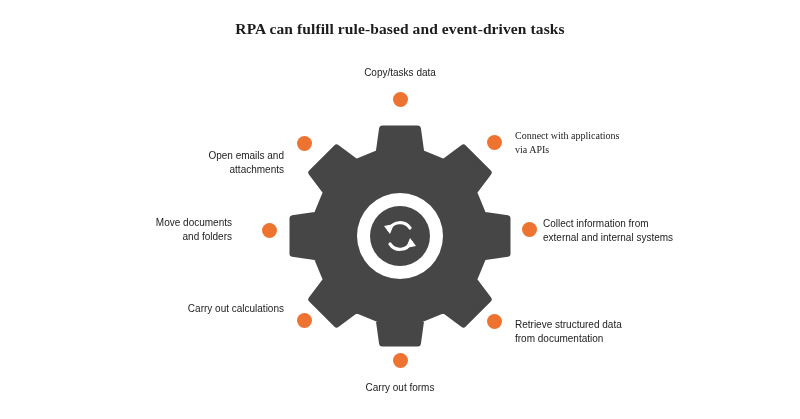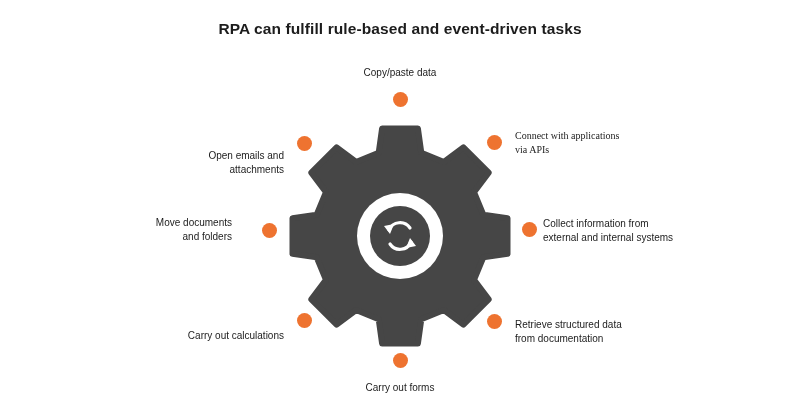--- a/index.html
+++ b/index.html
@@ -1,19 +1,19 @@
 <!DOCTYPE html>
 <html><head>
 <meta charset="utf-8">
 <style>
   html, body { margin: 0; padding: 0; background: #ffffff; }
   body { width: 800px; height: 419px; position: relative; overflow: hidden;
          font-family: "Liberation Sans", "DejaVu Sans", sans-serif; color: #1a1a1a; }
   .title { position: absolute; top: 20px; left: 0; width: 800px; text-align: center;
-           font-size: 15.5px; font-weight: bold; letter-spacing: 0.1px; color: #1c1c1c; }
+           font-size: 15.5px; font-weight: bold; letter-spacing: 0.1px; color: #1c1c1c; font-family: Liberation Serif, serif; }
   .gear-wrap { position: absolute; left: 0; top: 0; width: 800px; height: 419px; }
   .dot { position: absolute; width: 15px; height: 15px; border-radius: 50%; }
   .label { position: absolute; font-size: 10px; line-height: 14px; color: #1c1c1c; white-space: nowrap; }
   .label.right { text-align: right; }
   .label.center { text-align: center; }
 </style>
 </head>
 <body>
 
 <div class="title">RPA can fulfill rule-based and event-driven tasks</div>
@@ -25,35 +25,35 @@
   <g stroke="#ffffff" stroke-width="3.2" fill="none" stroke-linecap="round">
     <path d="M 389 230 A 12 12 0 0 1 410 228"></path>
     <path d="M 411 242 A 12 12 0 0 1 390 244"></path>
   </g>
   <g fill="#ffffff">
     <polygon points="384,226 394,224 390,234"></polygon>
     <polygon points="416,246 406,248 410,238"></polygon>
   </g>
 </svg>
 
-<div class="label center" style="left:340px; top:66px; width:120px;">Copy/paste data</div>
+<div class="label center" style="left:340px; top:66px; width:120px;">Copy/tasks data</div>
 <div class="dot" style="left: 393px; top: 92px; background: rgb(238, 115, 48);"></div>
 
 <div class="dot" style="left: 487px; top: 135px; background: rgb(238, 115, 48);"></div>
 <div class="label" style="left:515px; top:129px;font-family:Liberation Serif, serif;">Connect with applications<br>via APIs</div>
 
 <div class="dot" style="left: 522px; top: 222px; background: rgb(238, 115, 48);"></div>
 <div class="label" style="left:543px; top:217px;">Collect information from<br>external and internal systems</div>
 
 <div class="dot" style="left: 487px; top: 314px; background: rgb(238, 115, 48);"></div>
 <div class="label" style="left:515px; top:318px;">Retrieve structured data<br>from documentation</div>
 
 <div class="dot" style="left: 393px; top: 353px; background: rgb(238, 115, 48);"></div>
 <div class="label center" style="left:340px; top:381px; width:120px;">Carry out forms</div>
 
 <div class="dot" style="left: 297px; top: 313px; background: rgb(238, 115, 48);"></div>
-<div class="label right" style="right:516px; top:329px;">Carry out calculations</div>
+<div class="label right" style="right:516px; top:302px;">Carry out calculations</div>
 
 <div class="dot" style="left: 262px; top: 223px; background: rgb(238, 115, 48);"></div>
 <div class="label right" style="right:568px; top:216px;">Move documents<br>and folders</div>
 
 <div class="dot" style="left: 297px; top: 136px; background: rgb(238, 115, 48);"></div>
 <div class="label right" style="right:516px; top:129px;margin-top:20px;">Open emails and<br>attachments</div>
 
 </body></html>

